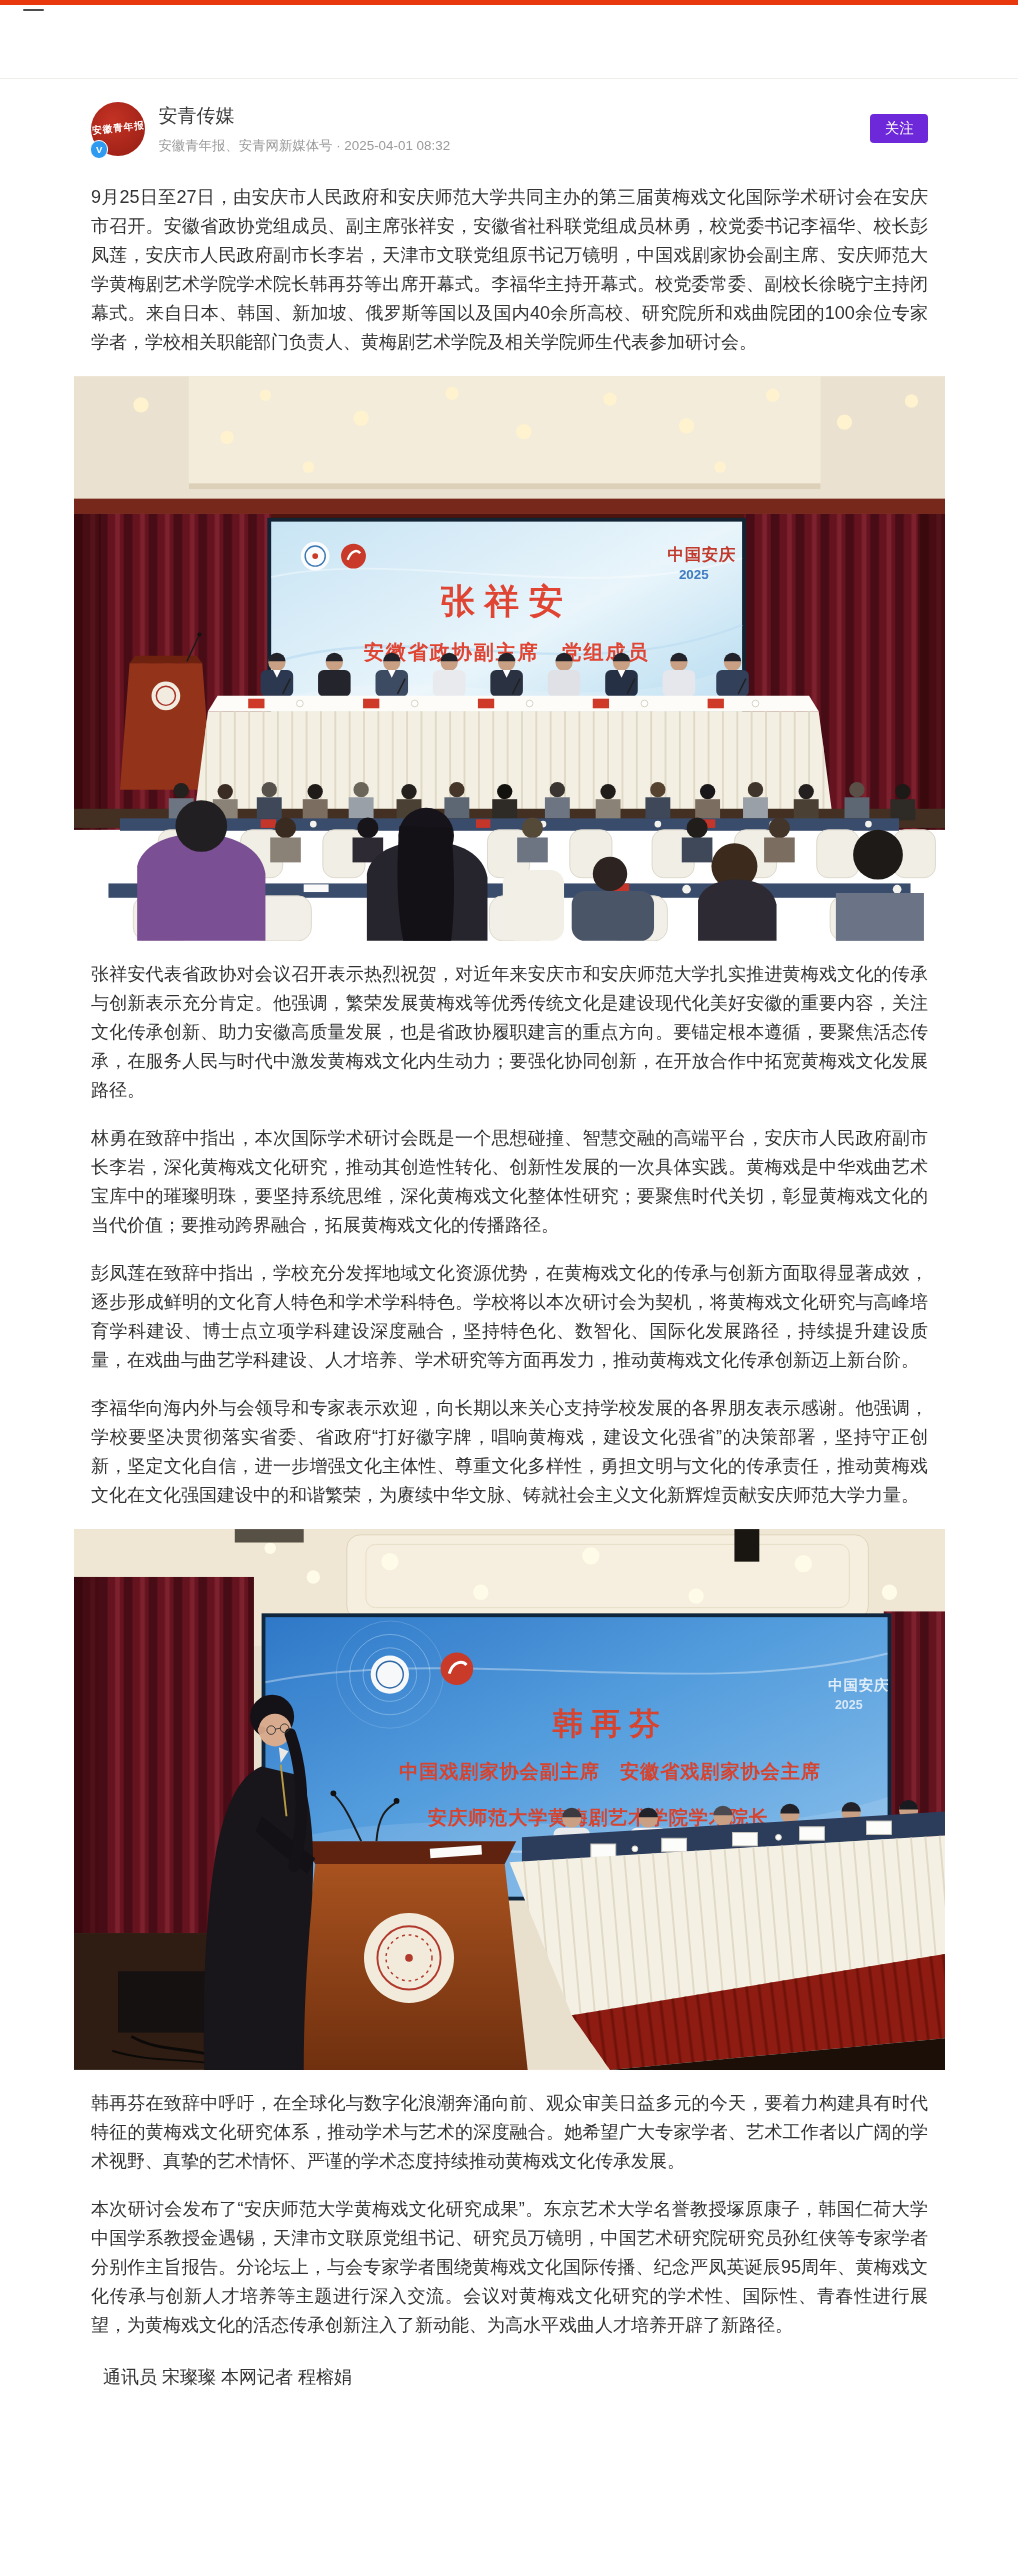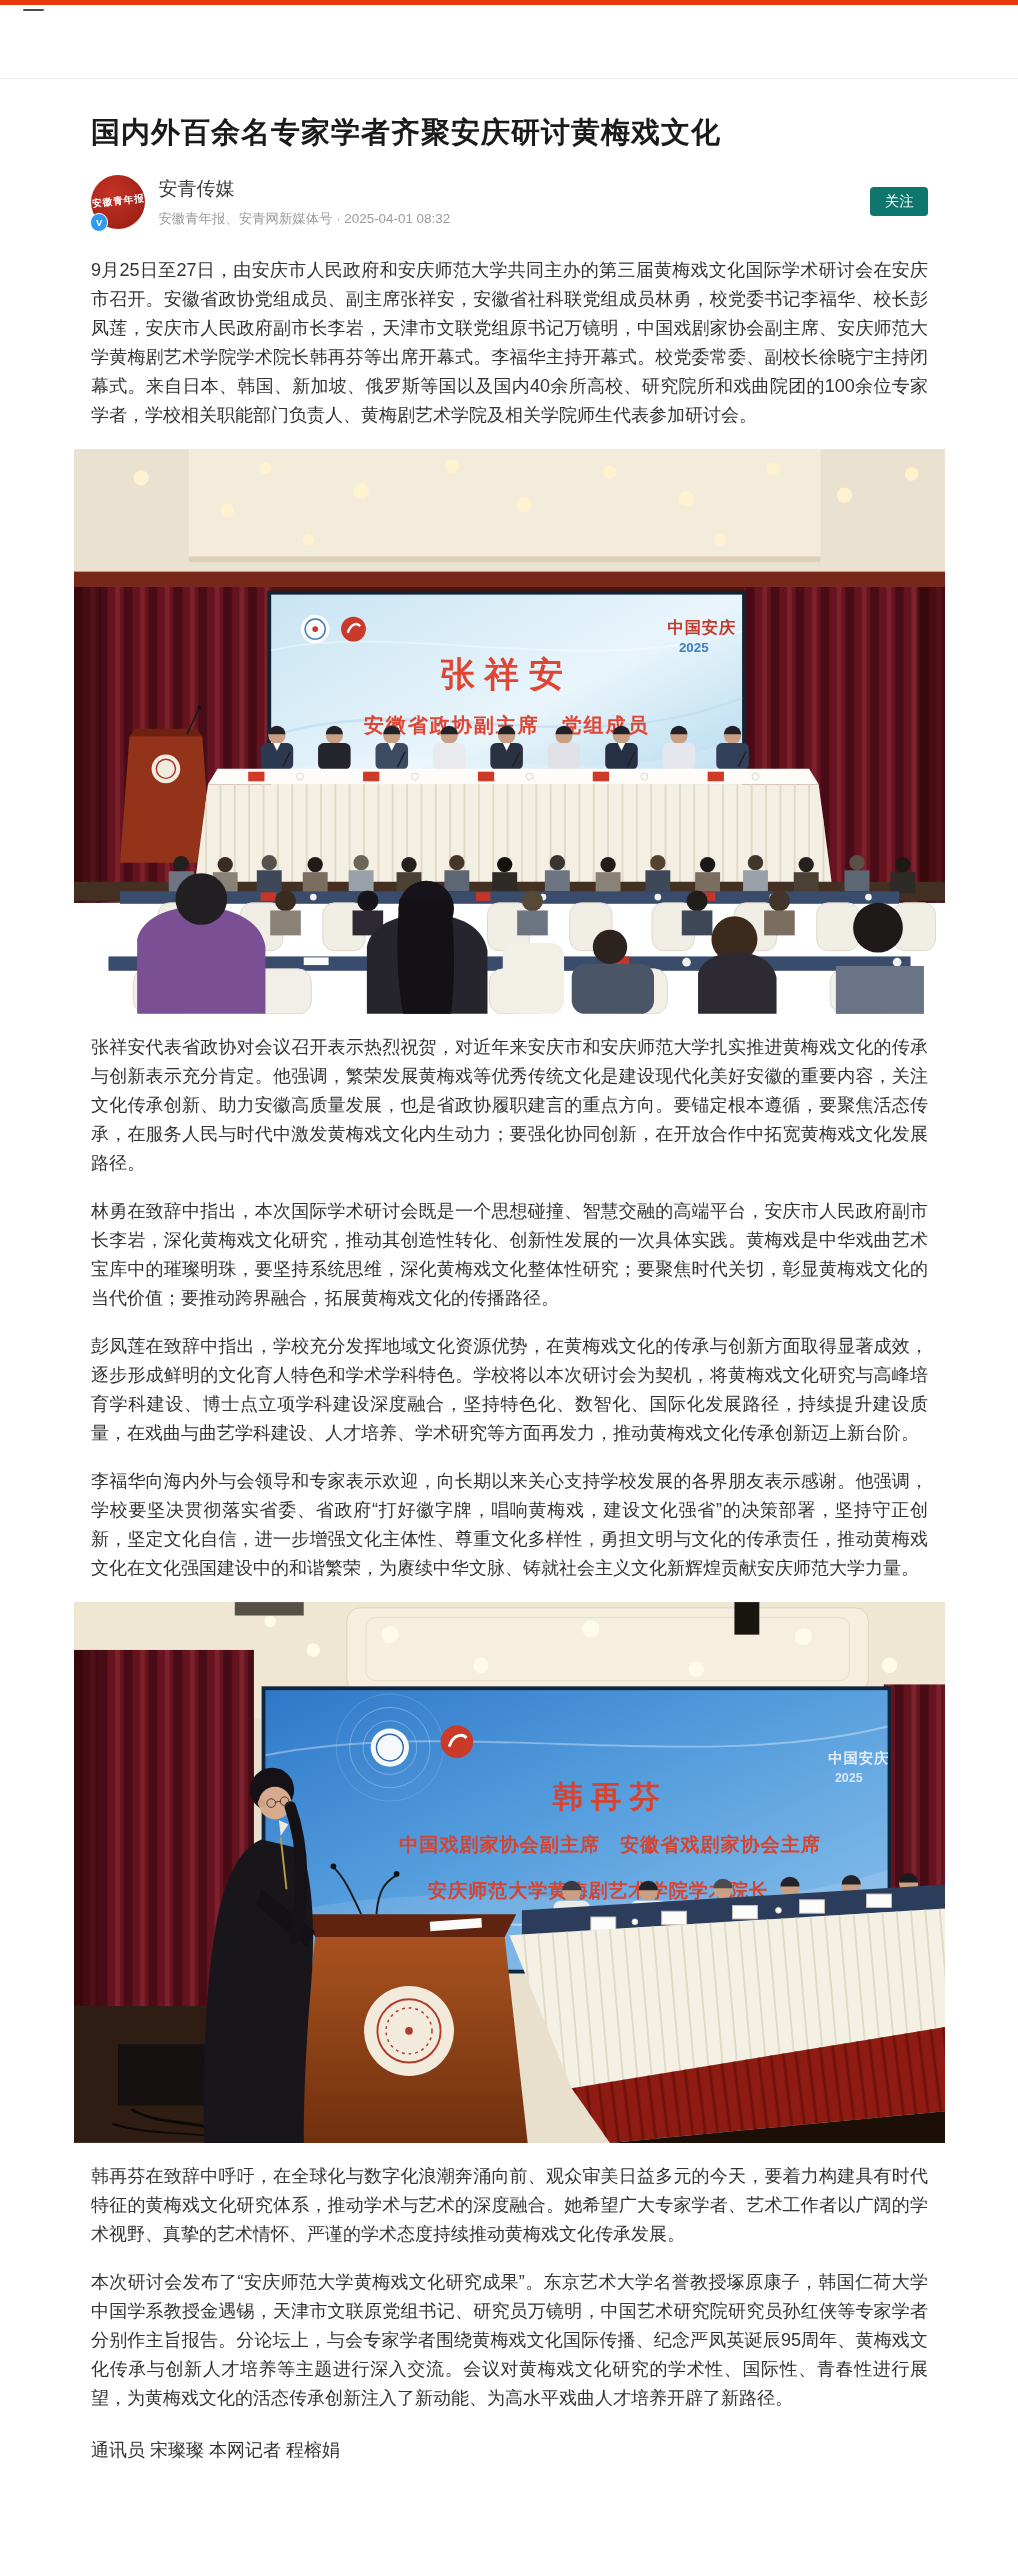--- a/index.html
+++ b/index.html
@@ -9,39 +9,38 @@
   .top-dash{position:absolute;left:23px;top:3.8px;width:21px;height:2.9px;background:#4c4c4c;border-radius:1.9px;}
   .article{padding:0 90px 0 91px;}
   h1.title{font-size:29px;line-height:40px;font-weight:700;color:#1a1a1a;margin:33px 0 0;letter-spacing:1px;}
   .author-row{margin-top:23px;display:flex;align-items:center;}
   .avatar{width:54px;height:54px;border-radius:50%;background:radial-gradient(circle at 40% 35%,#c43325,#951c12);position:relative;flex:0 0 auto;display:flex;align-items:center;justify-content:center;}
   .avatar-text{color:#fff;font-size:9.6px;font-family:"Liberation Serif","DejaVu Serif",serif;font-weight:700;transform:rotate(-6deg);letter-spacing:1px;}
   .vbadge{position:absolute;left:-1px;bottom:-2.9px;width:16.3px;height:16.3px;border-radius:50%;background:#2e9bf0;border:1.9px solid #fff;color:#fff;font-size:9.6px;font-weight:700;display:flex;align-items:center;justify-content:center;}
   .author-info{margin-left:13.4px;}
   .author-name{font-size:19px;color:#3d3d3d;}
   .author-meta{font-size:13.4px;color:#9b9b9b;margin-top:8.6px;}
-  .follow-btn{margin-left:auto;height:29px;padding:0 14.4px;background:#0f766e;color:#fff;font-size:14.4px;border:none;border-radius:3.8px;cursor:pointer;font-family:inherit;}
+  .follow-btn{margin-left:auto;height:29px;padding:0 14.4px;background:#6d28d9;color:#fff;font-size:14.4px;border:none;border-radius:3.8px;cursor:pointer;font-family:inherit;}
   .body-p{font-size:18px;line-height:29px;text-align:justify;color:#333;margin:19px 0;}
   .body-p.first{margin-top:27px;}
   figure{margin:17px 0 17px -17px;padding:0;width:916px;cursor:pointer;}
   figure svg{display:block;}
-  p.byline{margin:25px 0 0;font-size:18px;color:#333;}
+  p.byline{margin:25px 12px 0;font-size:18px;color:#333;}
   svg text{font-family:"Liberation Sans","DejaVu Sans",sans-serif;font-weight:bold;}
 </style>
 </head>
 <body>
 
 <div class="topbar"></div>
 <div class="navbar">
   <div class="top-dash"></div>
 </div>
 
 <div class="article">
 
-  <h1 class="title">国内外百余名专家学者齐聚安庆研讨黄梅戏文化</h1>
 
   <div class="author-row">
     <div class="avatar">
       <span class="avatar-text">安徽青年报</span>
       <span class="vbadge">V</span>
     </div>
     <div class="author-info">
       <div class="author-name">安青传媒</div>
       <div class="author-meta">安徽青年报、安青网新媒体号 · 2025-04-01 08:32</div>
     </div>

